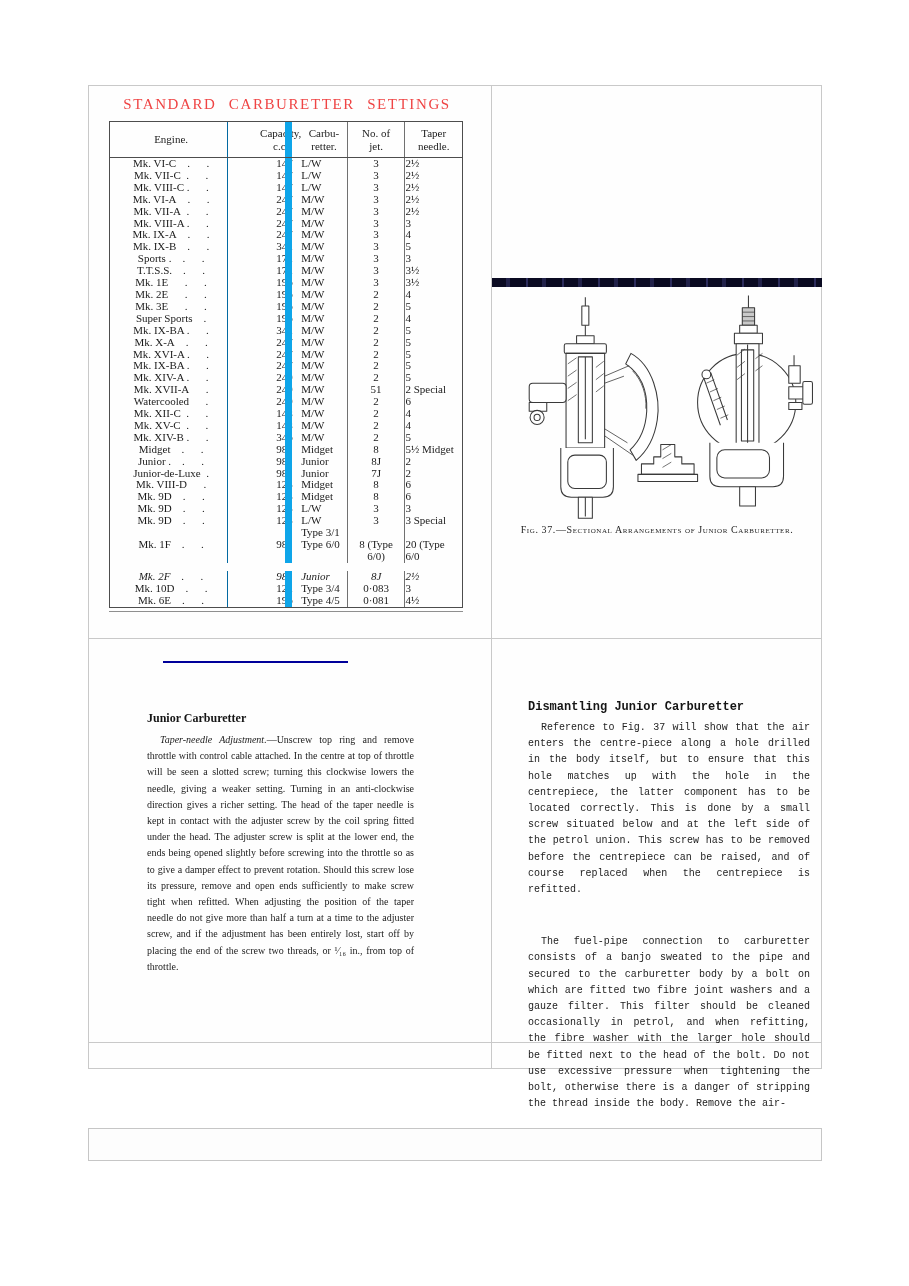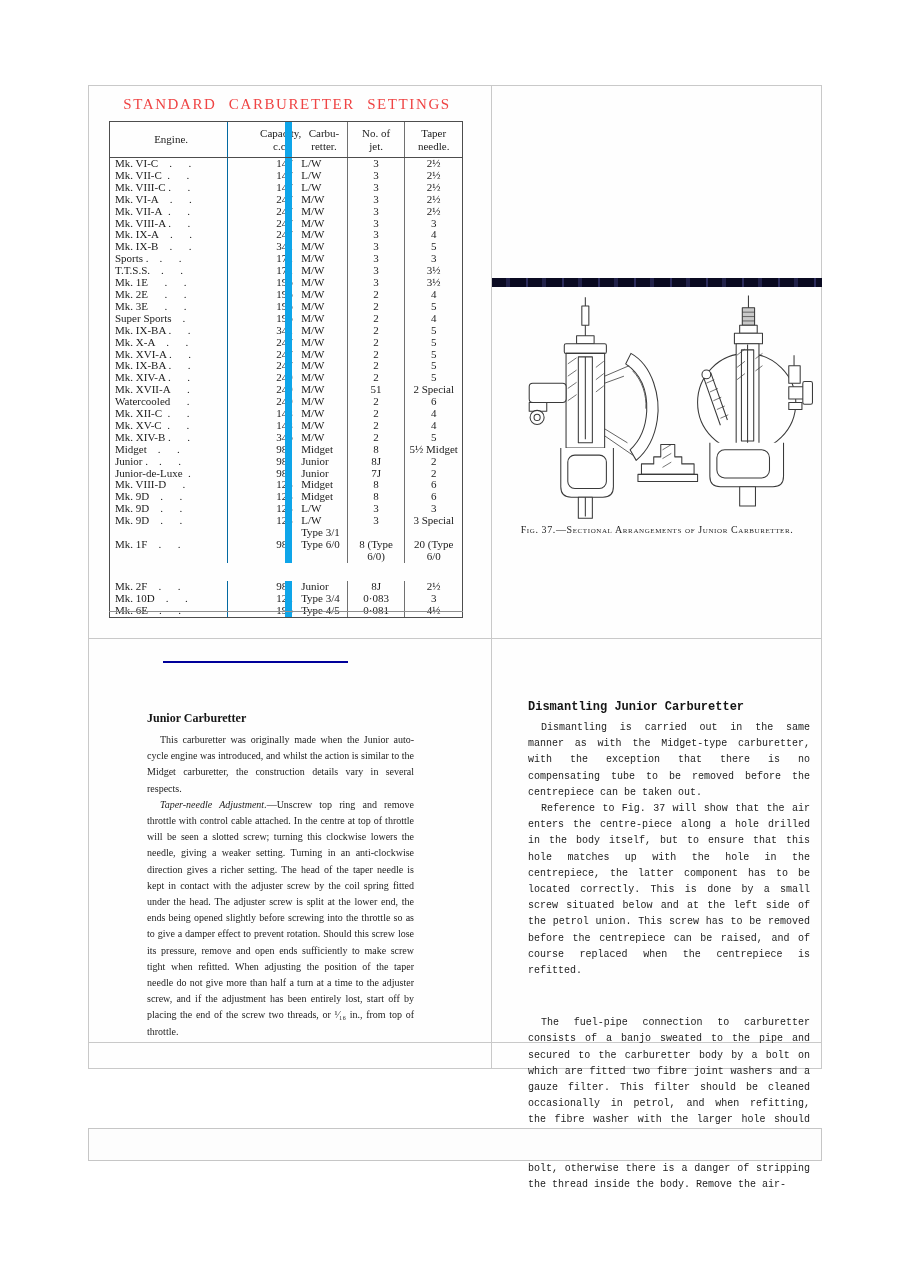--- a/index.html
+++ b/index.html
@@ -16,27 +16,27 @@
   #bottom-box  { left:88px; top:1128px; width:734px; height:33px; border:1px solid #c6c6c6; background:#fdfdfd; }
 
   
   #tbl-title   { left:104px; top:96px; width:366px; text-align:center; font-size:15px;
                  letter-spacing:1.6px; word-spacing:7px; color:#ef4444; white-space:nowrap; }
   #stable      { left:109px; top:121px; width:354px; border:1px solid #4d4d4d; font-size:11px; }
   .t-head      { display:flex; height:36px; border-bottom:1px solid #4d4d4d; }
   .t-head .hc  { display:flex; align-items:center; justify-content:center; text-align:center;
                  white-space:pre-line; line-height:12.5px; font-size:11px; }
   .t-row       { display:flex; }
-  .t-row.gap   { margin-top:18px; }
+  .t-row.gap   { margin-top:8px;font-style:italic; }
   .t-cell      { white-space:pre-line; line-height:11.9px; font-size:11px; }
-  .c-eng       { width:118px; padding-left:5px; }
+  .c-eng       { width:118px; padding-left:5px;text-align:center; }
   .c-cap       { width:58px;  text-align:center; border-left:1px solid #0369a1;padding-left:48px; }
   .c-carb      { width:62px;  padding-left:9px;  border-left:7px solid #0ea5e9; }
   .c-jet       { width:58px;  text-align:center; border-left:1px solid #707070; }
-  .c-needle    { width:58px;  text-align:center; border-left:1px solid #707070; }
+  .c-needle    { width:58px;  border-left:1px solid #707070; }
   #stable-rule2{ left:109px; top:611px; width:354px; height:1px; background:#8f8f8f; }
 
   
   #scan-band   { left:492px; top:278px; width:330px; height:9px;
                  background:repeating-linear-gradient(90deg,#0b0b22 0 14px,#22224a 14px 18px,#090920 18px 34px,#2c2c5c 34px 36px); }
   #fig-svg     { left:497px; top:292px; }
   #fig-caption { left:492px; top:524px; width:330px; text-align:center; font-size:10px;
                  font-variant:small-caps; letter-spacing:0.6px; color:#262626; white-space:nowrap; }
 
   
@@ -378,24 +378,22 @@
     <path d="M150 196 h14 v-8 h8 v-14 h16 v14 h8 v8 h14 v12 h-60 Z" fill="#fff"></path>
     <path d="M174 180 l10 -6 M174 190 l10 -6 M174 200 l10 -6" stroke-width="0.8"></path>
     <rect x="146" y="208" width="68" height="8" fill="#fff"></rect>
   </g>
 </svg>
 <div class="abs" id="fig-caption">Fig. 37.—Sectional Arrangements of Junior Carburetter.</div>
 
 <div class="abs" id="blue-rule"></div>
 <div class="abs article" id="left-article">
   <h3>Junior Carburetter</h3>
-  <p>This carburetter was originally made when the Junior auto-cycle engine was introduced, and whilst the action is similar to the Midget carburetter, the construction details vary in several respects.</p>
   <p><span class="lead-italic">Taper-needle Adjustment.</span><span>—Unscrew top ring and remove throttle with control cable attached. In the centre at top of throttle will be seen a slotted screw; turning this clockwise lowers the needle, giving a weaker setting. Turning in an anti-clockwise direction gives a richer setting. The head of the taper needle is kept in contact with the adjuster screw by the coil spring fitted under the head. The adjuster screw is split at the lower end, the ends being opened slightly before screwing into the throttle so as to give a damper effect to prevent rotation. Should this screw lose its pressure, remove and open ends sufficiently to make screw tight when refitted. When adjusting the position of the taper needle do not give more than half a turn at a time to the adjuster screw, and if the adjustment has been entirely lost, start off by placing the end of the screw two threads, or ¹⁄₁₆ in., from top of throttle.</span></p>
 </div>
 
 <div class="abs article" id="right-article">
   <h3>Dismantling Junior Carburetter</h3>
-  <p>Dismantling is carried out in the same manner as with the Midget-type carburetter, with the exception that there is no compensating tube to be removed before the centrepiece can be taken out.</p>
   <p>Reference to Fig. 37 will show that the air enters the centre-piece along a hole drilled in the body itself, but to ensure that this hole matches up with the hole in the centrepiece, the latter component has to be located correctly. This is done by a small screw situated below and at the left side of the petrol union. This screw has to be removed before the centrepiece can be raised, and of course replaced when the centrepiece is refitted.</p>
   <p class="p-sep">The fuel-pipe connection to carburetter consists of a banjo sweated to the pipe and secured to the carburetter body by a bolt on which are fitted two fibre joint washers and a gauze filter. This filter should be cleaned occasionally in petrol, and when refitting, the fibre washer with the larger hole should be fitted next to the head of the bolt. Do not use excessive pressure when tightening the bolt, otherwise there is a danger of stripping the thread inside the body. Remove the air-</p>
 </div>
 
 <div class="abs" id="bottom-box"></div>
 
 </body></html>

